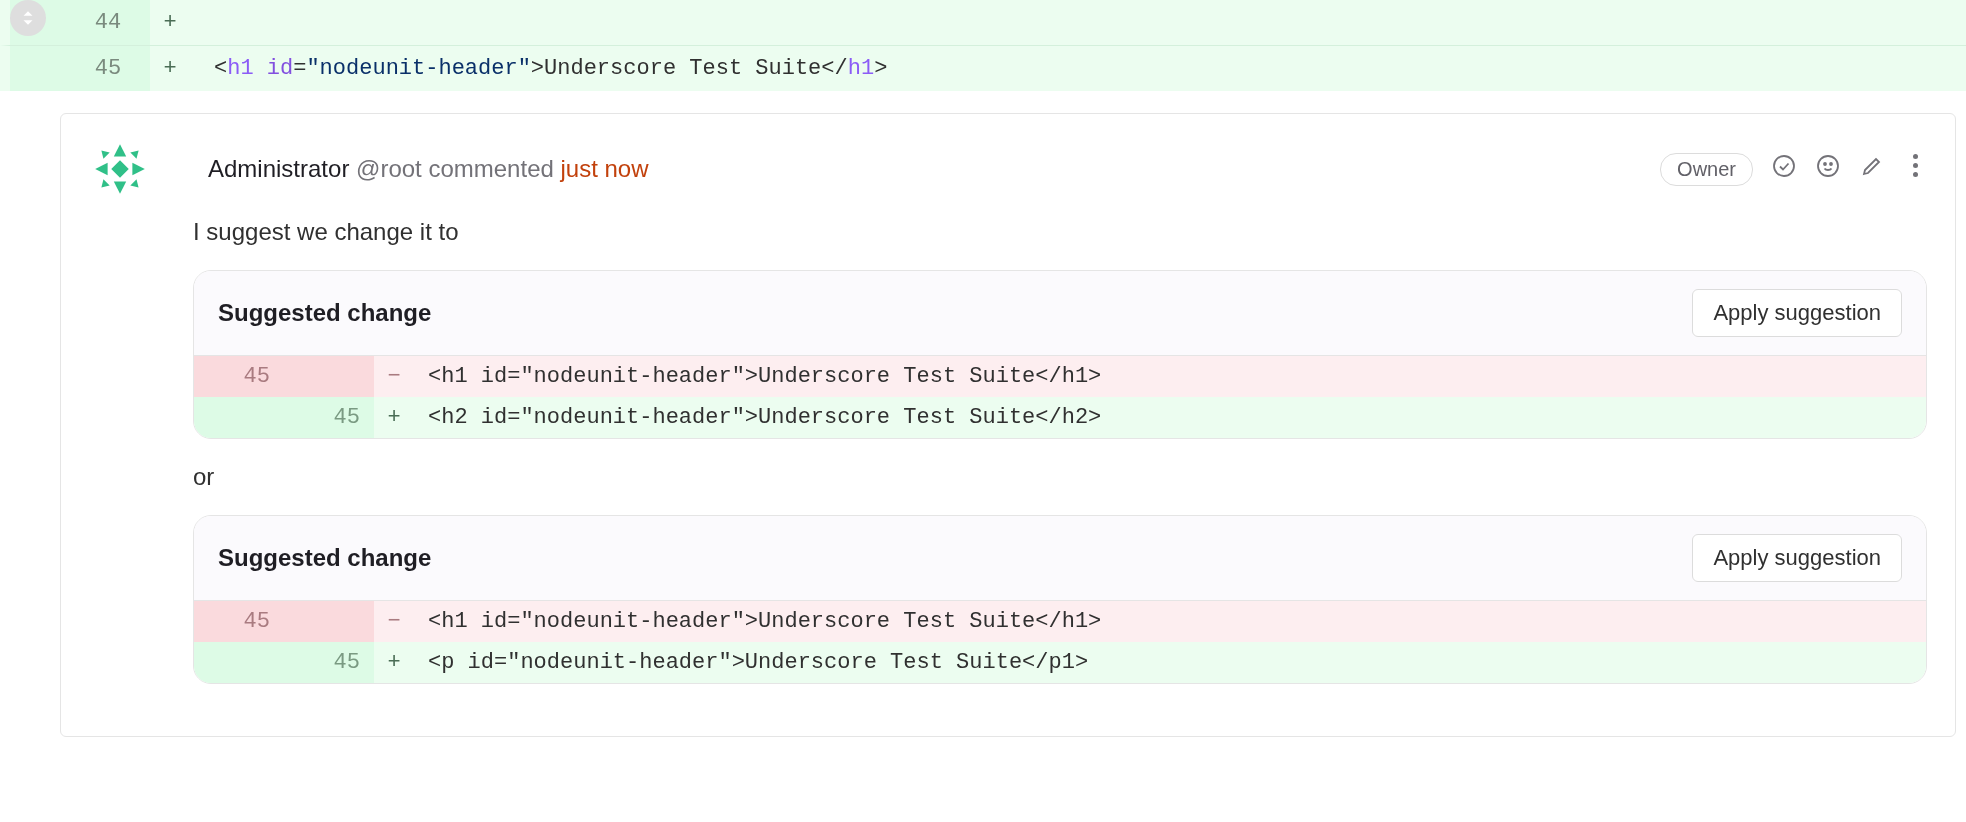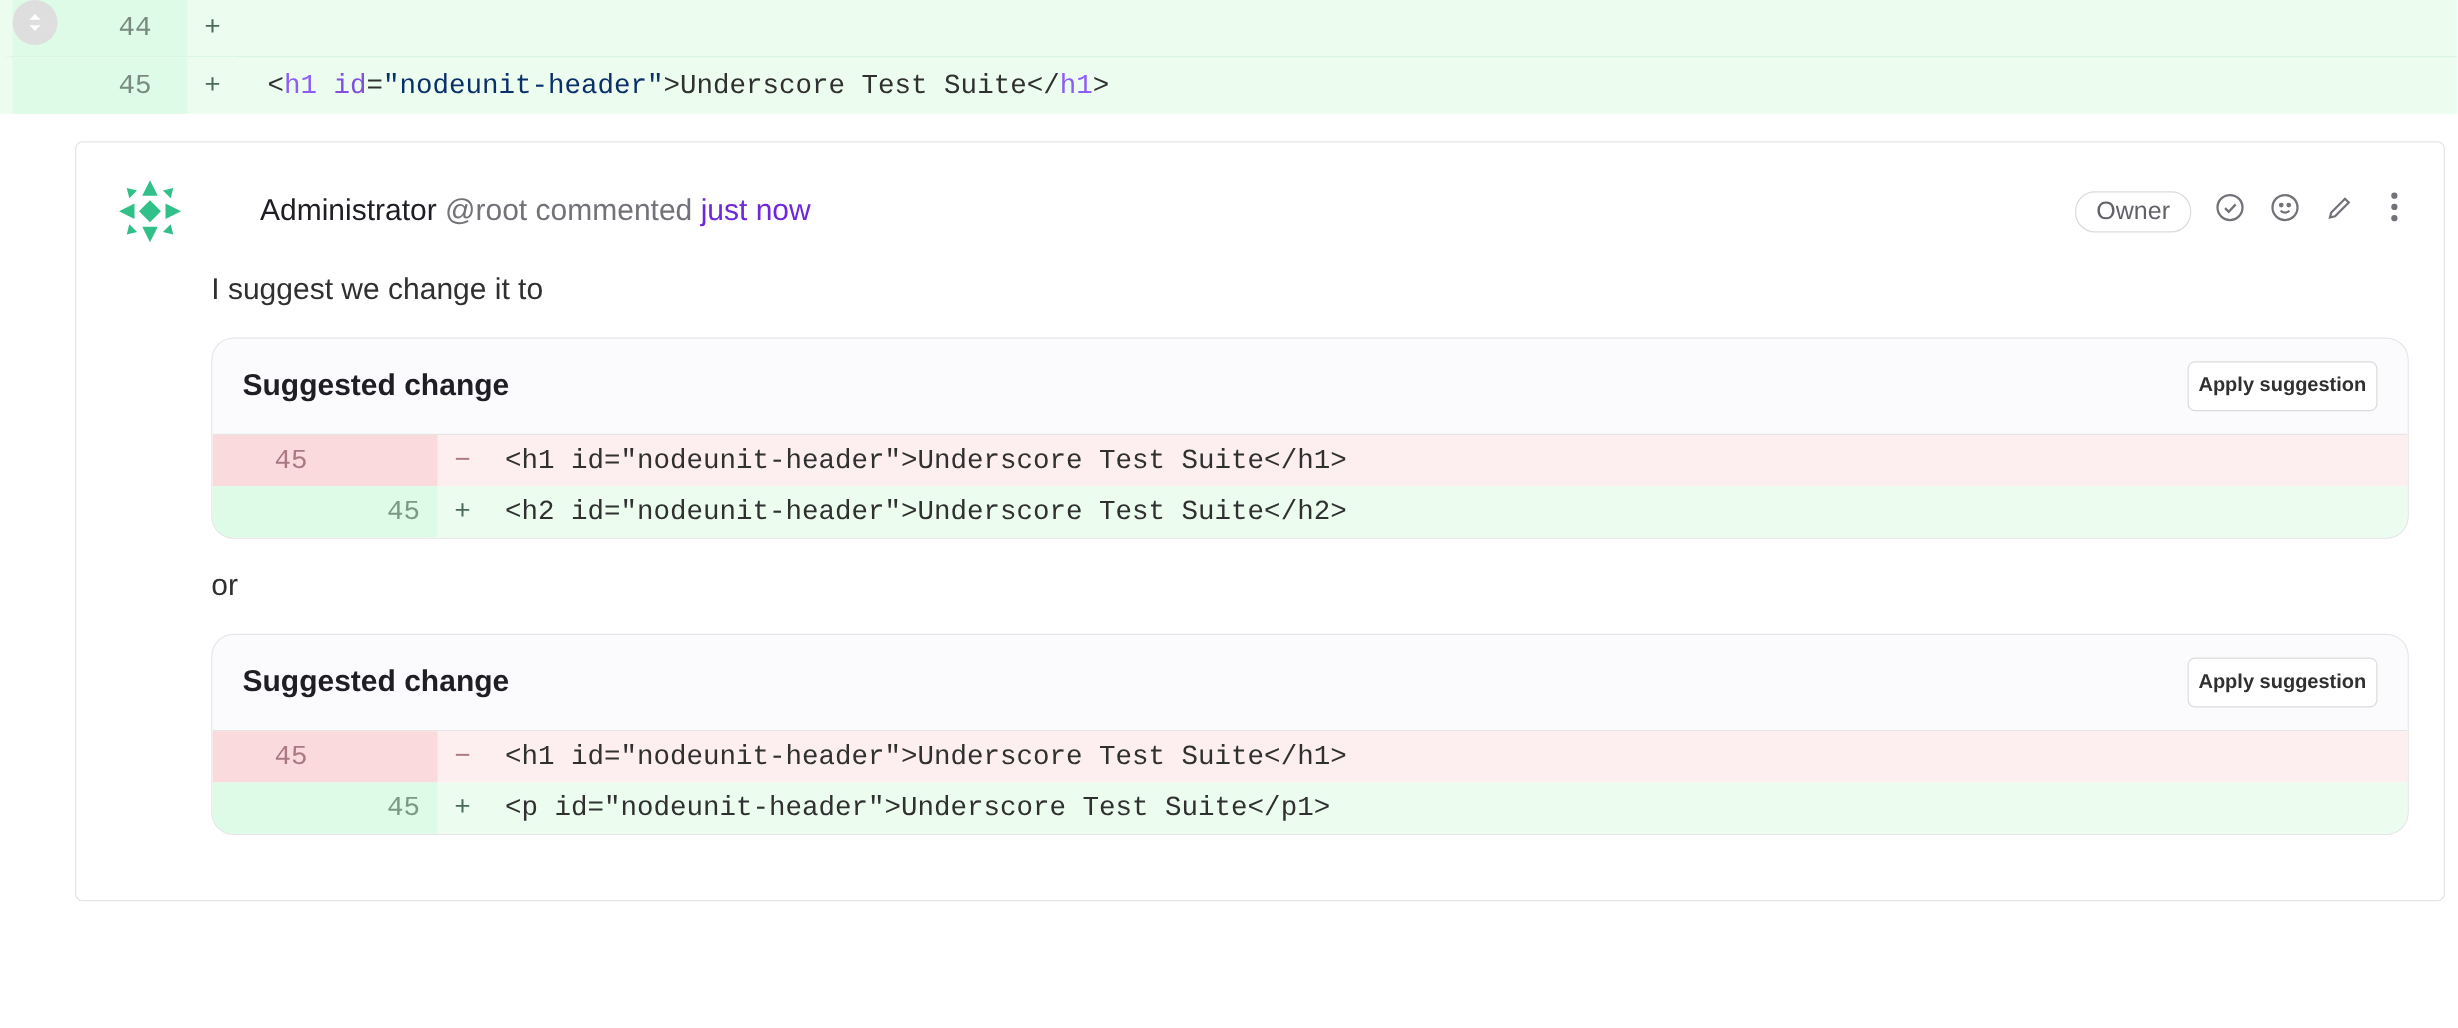--- a/index.html
+++ b/index.html
@@ -74,21 +74,21 @@
     height: 62px;
     flex-shrink: 0;
   }
   .meta-line {
     flex: 1;
     font-size: 24px;
     color: #737278;
   }
   .author-name { color: #1f1e24; font-weight: 400; margin-left: 39px; }
   .username { color: #737278; }
-  .timestamp { color: #6d28d9; }
+  .timestamp { color: #c2410c; }
   .header-actions {
     display: flex;
     gap: 18px;
   }
   .owner-badge {
     border: 1px solid #dcdcdc;
     border-radius: 16px;
     padding: 4px 16px;
     font-size: 20px;
     color: #626168;
@@ -99,21 +99,21 @@
     display: flex;
     align-items: center;
     justify-content: center;
     cursor: pointer;
     color: #737278;
   }
   .icon-btn svg { width: 24px; height: 24px; fill: none; stroke: currentColor; stroke-width: 1.8; }
   .kebab { display:flex; flex-direction:column; gap:4px; align-items:center; justify-content:center; width:24px; height:26px; cursor:pointer; }
   .kebab span { width:5px; height:5px; border-radius:50%; background:#737278; }
   .comment-body {
-    margin-left: 80px;
+    margin-left: 104px;
     margin-top: 12px;
     font-size: 24px;
     color: #303030;
   }
   .comment-body p { margin: 18px 0; }
   .suggest-block {
     border: 1px solid #e5e5e5;
     border-radius: 18px;
     margin: 24px 0;
     overflow: hidden;
@@ -128,25 +128,24 @@
   }
   .suggest-title {
     font-size: 24px;
     font-weight: 700;
     color: #1f1e24;
   }
   .apply-btn {
     background: #fff;
     border: 1px solid #dcdcdc;
     border-radius: 6px;
-    padding: 10px 8px;
-    font-size: 16px;
+    padding: 10px 20px;
+    font-size: 22px;
     color: #303030;
     cursor: pointer;
-    font-weight: bold;
   }
   .sg-row {
     display: flex;
     font-family: "SFMono-Regular", Consolas, "Liberation Mono", Menlo, monospace;
     font-size: 22px;
     line-height: 1.5;
   }
   .sg-row.removed { background: #fdeef0; }
   .sg-row.added { background: #ecfdf0; }
   .sg-ln {

